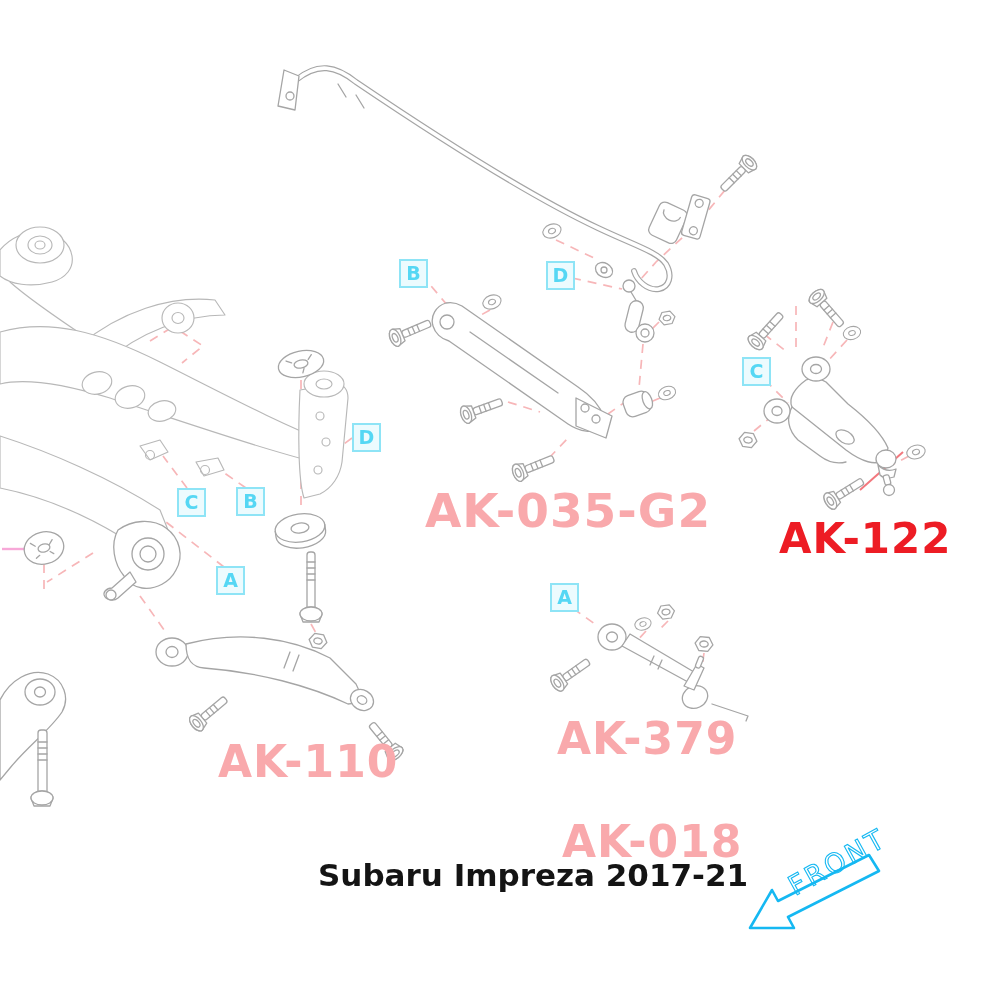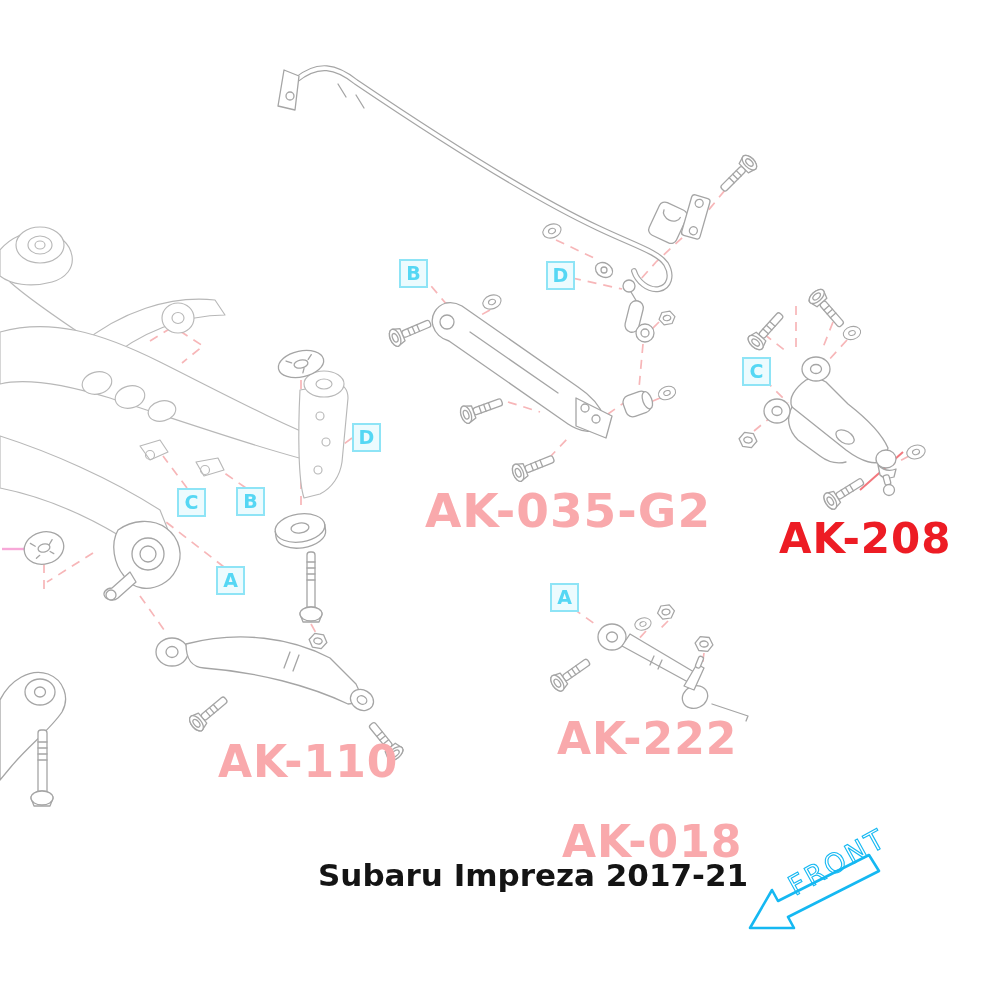--- a/index.html
+++ b/index.html
@@ -245,23 +245,23 @@
     <use href="#nut" transform="translate(704,644) rotate(6)"></use>
   </g>
 
   <g>
     <polygon class="cyn" points="750,928 772,890 778,901 869,855 879,871 788,917 794,928"></polygon>
     <text class="front-text" transform="translate(795,896) rotate(-29)">FRONT</text>
   </g>
 </svg>
 
 <div class="plabel" style="left:425px;top:483px;font-size:47px;color:#f9a9ac;">AK-035-G2</div>
-<div class="plabel" style="left:779px;top:514px;font-size:42px;color:#ed1c24;">AK-208</div>
+<div class="plabel" style="left:779px;top:514px;font-size:42px;color:#ed1c24;">AK-122</div>
 <div class="plabel" style="left:176px;top:736px;font-size:44px;color:#f9a9ac;margin-left:42px;">AK-110</div>
-<div class="plabel" style="left:557px;top:713px;font-size:44px;color:#f9a9ac;">AK-222</div>
+<div class="plabel" style="left:557px;top:713px;font-size:44px;color:#f9a9ac;">AK-379</div>
 <div class="plabel" style="left:562px;top:772px;font-size:44px;color:#f9a9ac;margin-top:44px;">AK-018</div>
 
 <div class="co" style="left:399px;top:259px;">B</div>
 <div class="co" style="left:546px;top:261px;">D</div>
 <div class="co" style="left:352px;top:423px;">D</div>
 <div class="co" style="left:742px;top:357px;">C</div>
 <div class="co" style="left:177px;top:488px;">C</div>
 <div class="co" style="left:236px;top:487px;">B</div>
 <div class="co" style="left:216px;top:566px;">A</div>
 <div class="co" style="left:550px;top:583px;">A</div>

